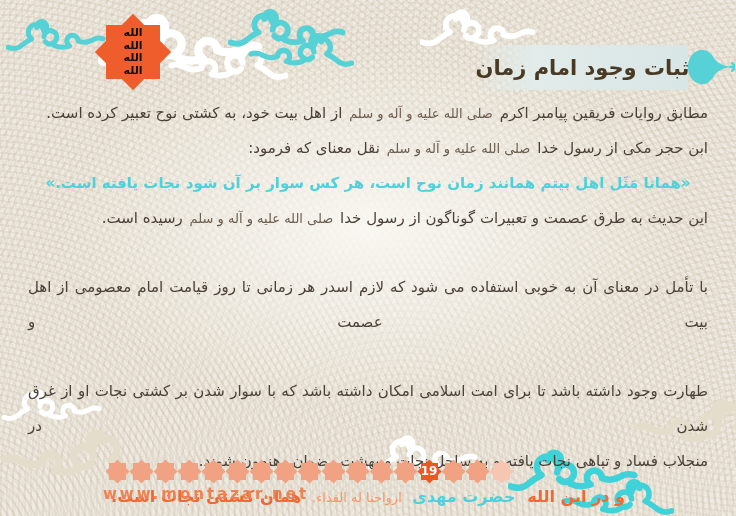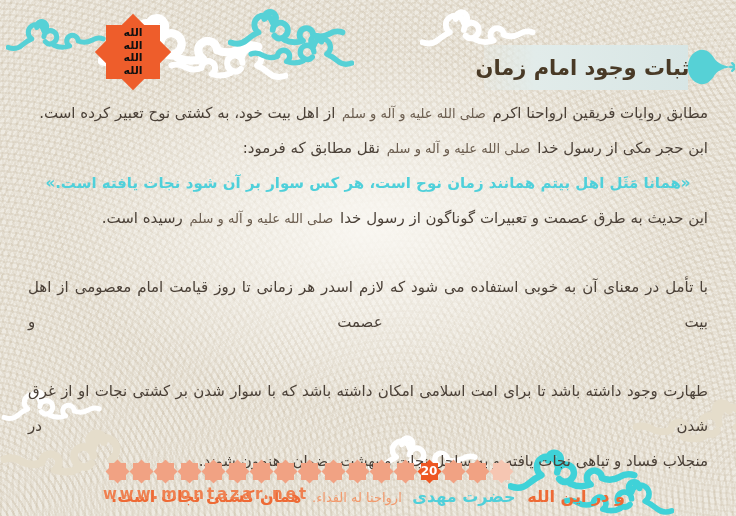--- a/index.html
+++ b/index.html
@@ -105,28 +105,28 @@
   <div class="banner">
     <span class="title">اثبات وجود امام زمان</span>
   </div>
   <svg class="dome" width="50" height="42" viewBox="0 0 52 40">
     <path fill="#56d1d6" d="M12,3 C4,7 2,14 2,20 C2,26 4,33 12,37 C20,40 26,35 30,28 C34,23 40,21 47,20 C40,19 34,17 30,12 C26,5 20,0 12,3 Z"></path>
     <path fill="none" stroke="#56d1d6" stroke-width="2.4" stroke-linecap="round" d="M46,20 h4 M48,16 l2,2 M48,24 l2,-2"></path>
   </svg>
 
   <div class="content">
     <div class="line">
-      <span>مطابق روایات فریقین ارواحنا اکرم</span>
+      <span>مطابق روایات فریقین پیامبر اکرم</span>
       <span class="honorific">صلی الله علیه و آله و سلم</span>
       <span>از اهل بیت خود، به کشتی نوح تعبیر کرده است.</span>
     </div>
     <div class="line">
       <span>ابن حجر مکی از رسول خدا</span>
       <span class="honorific">صلی الله علیه و آله و سلم</span>
-      <span>نقل مطابق که فرمود:</span>
+      <span>نقل معنای که فرمود:</span>
     </div>
     <div class="line center quote">«همانا مَثَل اهل بیتم همانند زمان نوح است، هر کس سوار بر آن شود نجات یافته است.»</div>
     <div class="line">
       <span>این حدیث به طرق عصمت و تعبیرات گوناگون از رسول خدا</span>
       <span class="honorific">صلی الله علیه و آله و سلم</span>
       <span>رسیده است.</span>
     </div>
     <div class="line just">با تأمل در معنای آن به خوبی استفاده می شود که لازم اسدر هر زمانی تا روز قیامت امام معصومی از اهل بیت عصمت و</div>
     <div class="line just">طهارت وجود داشته باشد تا برای امت اسلامی امکان داشته باشد که با سوار شدن بر کشتی نجات او از غرق شدن در</div>
     <div class="line">منجلاب فساد و تباهی نجات یافته و به ساحل نجات و بهشت رضوان رهنمون شوند.</div>
@@ -165,21 +165,21 @@
       <div class="octa chain"></div>
       <div class="octa chain"></div>
       <div class="octa chain"></div>
       <div class="octa chain"></div>
       <div class="octa chain"></div>
       <div class="octa chain"></div>
       <div class="octa chain"></div>
       <div class="octa chain"></div>
       <div class="octa chain"></div>
       <div class="octa chain dark">
-        <span class="pagenum">20</span>
+        <span class="pagenum">19</span>
       </div>
       <div class="octa chain"></div>
       <div class="octa chain"></div>
       <div class="octa chain faded"></div>
     </div>
 
   <a class="website">www.montazar.net</a>
 </div>
 
 </body></html>

